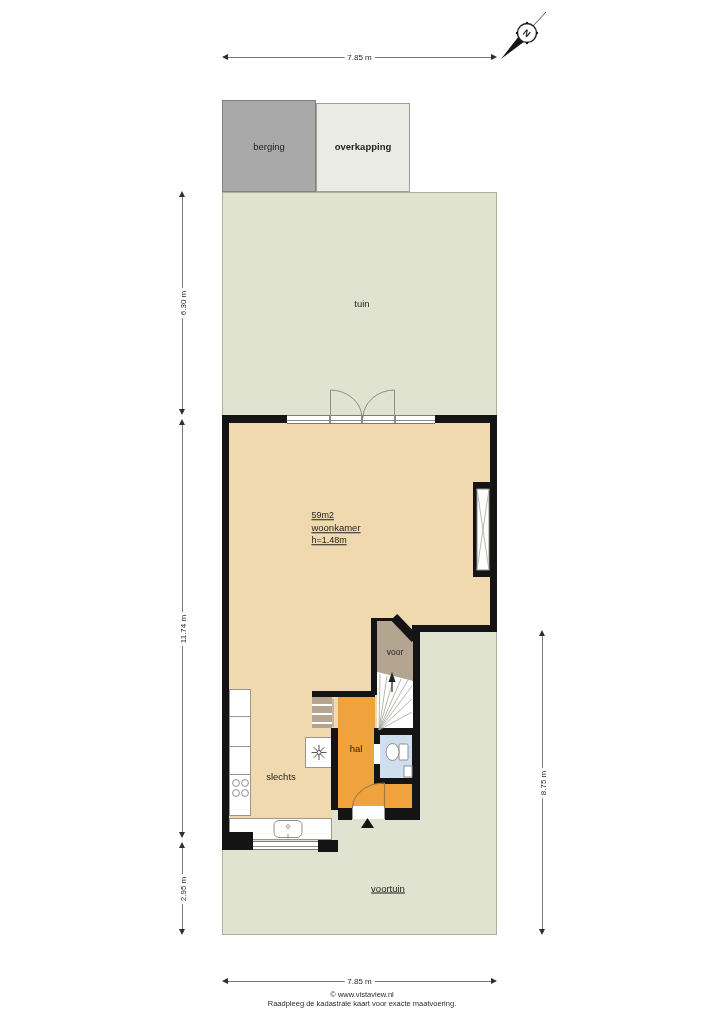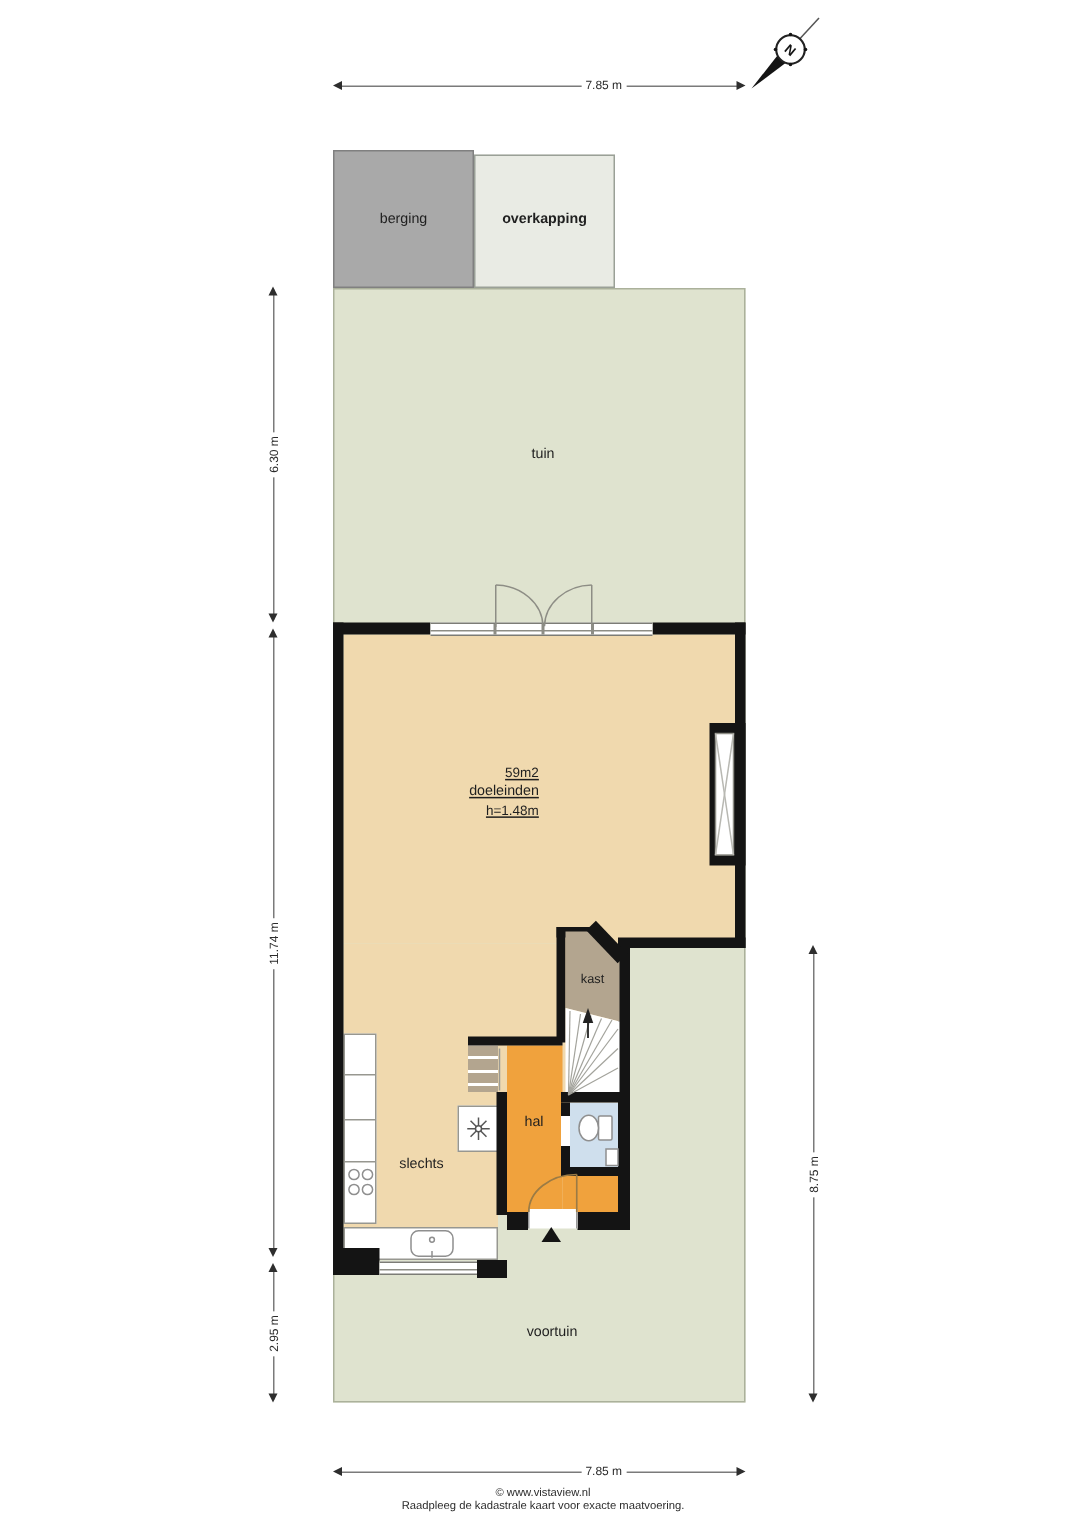--- a/index.html
+++ b/index.html
@@ -22,39 +22,39 @@
   .wall{background:#141414;}
   .gap{background:#ffffff;}
   .gap-door{background:#ffffff;border-left:1px solid #999;border-right:1px solid #999;box-sizing:border-box;}
   .counter{background:#fff;border:1px solid #979790;box-sizing:border-box;}
   .divline{position:absolute;left:0;right:0;height:1px;background:#979790;}
   .glazing{background:#fff;border-top:1.6px solid #7c7c76;border-bottom:1.6px solid #7c7c76;box-sizing:border-box;}
   .glazing .mid{position:absolute;left:0;right:0;top:50%;height:1px;background:#8d8d85;}
   .glazing .tick{position:absolute;top:0;bottom:0;width:2px;background:#8d8d85;}
   
   .lbl{position:absolute;transform:translate(-50%,-50%);white-space:nowrap;
-       font-size:9.5px;color:#1f1f1f;text-align:right;}
+       font-size:9.5px;color:#1f1f1f;text-align:left;}
   .lbl.small{font-size:8.5px;}
   .roomstack{line-height:12.5px;font-size:9px;text-decoration:underline;}
   .roomstack .big{font-size:9.5px;}
   
   .dim{position:absolute;}
   .dim .ln{position:absolute;background:#7a7a7a;}
   .dim-v{width:9px;}
   .dim-v .ln{left:4px;top:2px;bottom:2px;width:1px;}
   .dim-h{height:10px;}
   .dim-h .ln{top:4.5px;left:2px;right:2px;height:1px;}
   .ar{position:absolute;width:0;height:0;}
   .dim-v .ar-up{left:1px;top:0;border-left:3.5px solid transparent;border-right:3.5px solid transparent;border-bottom:6px solid #2e2e2e;}
   .dim-v .ar-dn{left:1px;bottom:0;border-left:3.5px solid transparent;border-right:3.5px solid transparent;border-top:6px solid #2e2e2e;}
   .dim-h .ar-l{left:0;top:1.5px;border-top:3.5px solid transparent;border-bottom:3.5px solid transparent;border-right:6px solid #2e2e2e;}
   .dim-h .ar-r{right:0;top:1.5px;border-top:3.5px solid transparent;border-bottom:3.5px solid transparent;border-left:6px solid #2e2e2e;}
   .dim-lbl{position:absolute;left:50%;top:50%;background:#fff;color:#2b2b2b;
            font-size:8px;padding:1px 3px;white-space:nowrap;}
-  .dim-h .dim-lbl{transform:translate(-50%,-50%);margin-left:43px;}
+  .dim-h .dim-lbl{transform:translate(-50%,-50%);}
   .dim-v .dim-lbl{transform:translate(-50%,-50%) rotate(-90deg);}
   
   .footer{left:0;top:990px;width:724px;text-align:center;font-size:7.5px;line-height:9px;color:#2c2c2c;}
   .overlay{position:absolute;left:0;top:0;pointer-events:none;}
 </style>
 </head>
 <body>
 
 <div class="page">
 
@@ -194,27 +194,27 @@
     </g>
 
     <line x1="333" y1="699" x2="333" y2="727" stroke="#9a9a94" stroke-width="1"></line>
   </svg>
 
   <div class="lbl" style="left:269px;top:146px;">berging</div>
   <div class="lbl" style="left:363px;top:146px;font-weight:bold;">overkapping</div>
   <div class="lbl" style="left:362px;top:303px;">tuin</div>
   <div class="lbl roomstack" style="left:336px;top:528px;">
     <div>59m2</div>
-    <div class="big">doeleinden</div>
+    <div class="big">woonkamer</div>
     <div>h=1.48m</div>
   </div>
-  <div class="lbl small" style="left:395px;top:652px;">kast</div>
+  <div class="lbl small" style="left:395px;top:652px;">voor</div>
   <div class="lbl" style="left:356px;top:748px;">hal</div>
   <div class="lbl" style="left:281px;top:776px;">slechts</div>
-  <div class="lbl" style="left:368px;top:888px;">voortuin</div>
+  <div class="lbl" style="left:388px;top:888px;text-decoration:underline;">voortuin</div>
 
   <div class="dim dim-h" style="left:222px;top:52px;width:275px;">
     <div class="ln"></div>
       <span class="ar ar-l"></span>
       <span class="ar ar-r"></span>
     <span class="dim-lbl">7.85 m</span>
   </div>
   <div class="dim dim-h" style="left:222px;top:976px;width:275px;">
     <div class="ln"></div>
       <span class="ar ar-l"></span>

